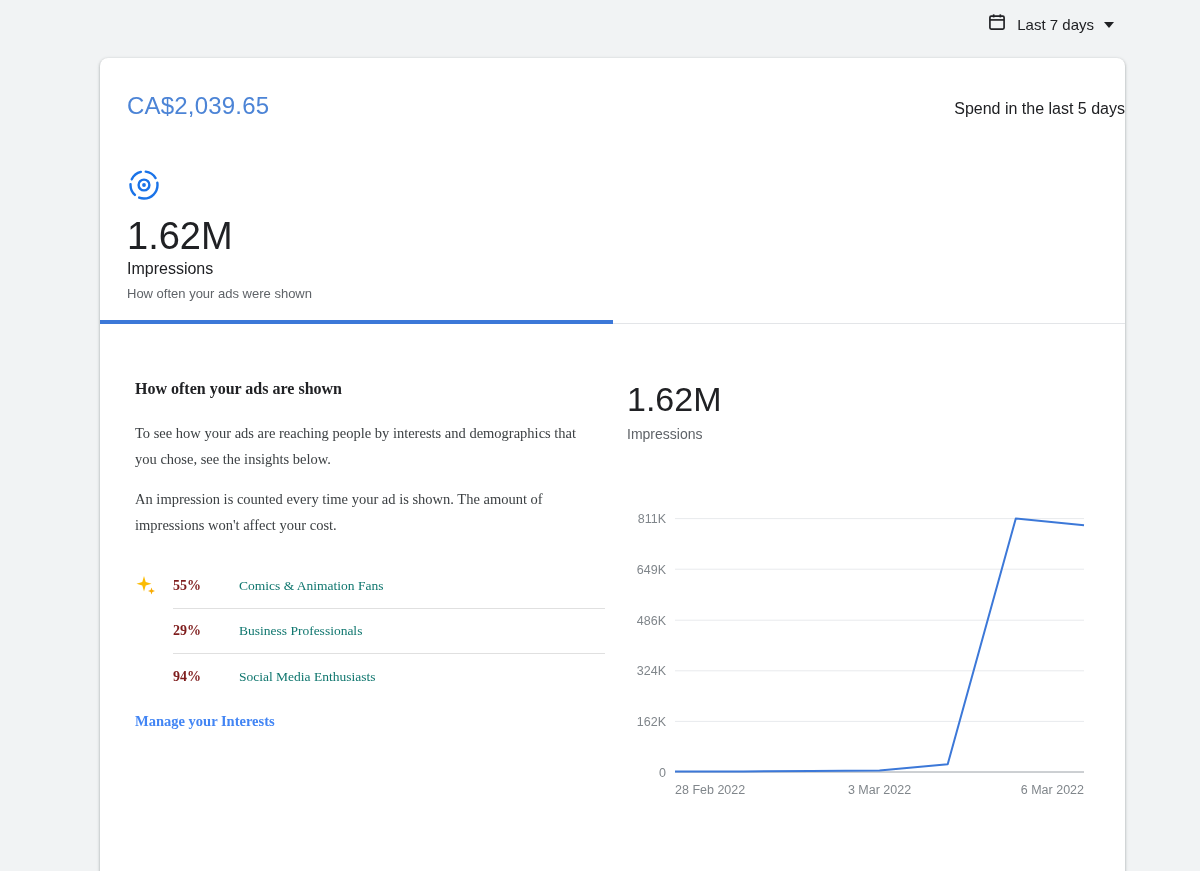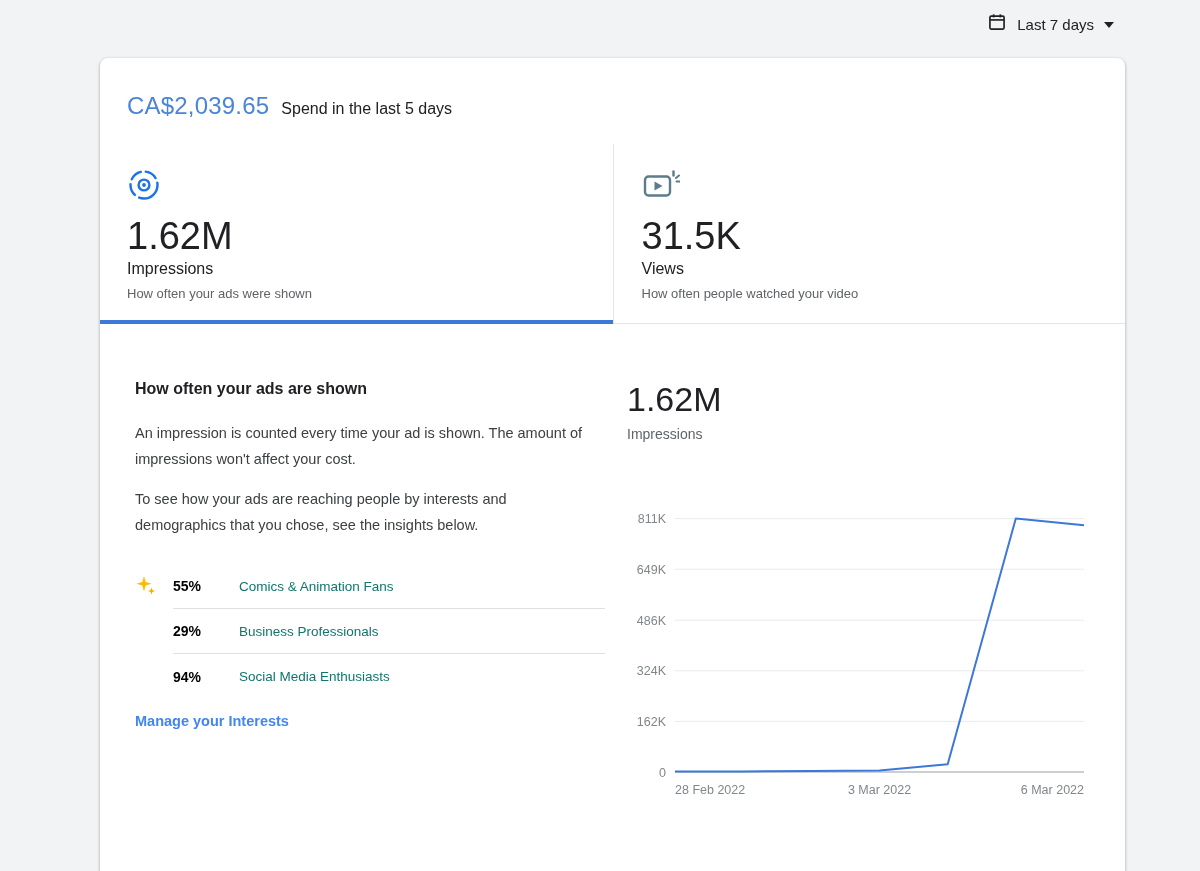--- a/index.html
+++ b/index.html
@@ -26,49 +26,49 @@
     margin-top: 2px;
   }
 
   
   .card {
     position: absolute; left: 100px; top: 58px; width: 1025px; height: 900px;
     background: #fff; border-radius: 8px;
     box-shadow: 0 1px 2px rgba(60,64,67,.30), 0 1px 3px 1px rgba(60,64,67,.15);
   }
 
-  .card-header { padding: 34px 0 0 27px; display: flex; align-items: baseline; gap: 12px; }
+  .card-header { padding: 34px 0 0 27px; display: flex; align-items: baseline; gap: 12px; justify-content: space-between; }
   .amount { font-size: 24px; font-weight: 400; color: var(--amount, #4c84d6); letter-spacing: .2px; }
   .amount-caption { font-size: 16px; font-weight: 500; color: #202124; }
 
   
   .tabs { display: flex; margin-top: 24px; border-bottom: 1px solid #e3e5e8; }
   .tab { width: 50%; position: relative; padding: 24px 0 22px 27px; cursor: pointer; }
   .tab + .tab { border-left: 1px solid #e3e5e8; padding-left: 28px; }
   .tab-icon { display: block; height: 34px; }
   .tab-value { font-size: 38px; line-height: 44px; font-weight: 400; color: #202124; margin-top: 12px; }
   .tab-label { font-size: 16px; color: #202124; margin-top: 2px; }
   .tab-desc  { font-size: 13px; color: #5f6368; margin-top: 8px; }
   .tab-underline { display: none; }
   .tab.selected .tab-underline {
     display: block; position: absolute; left: 0; right: 0; bottom: -1px; height: 4px;
     background: var(--tab-indicator, #3c78d8);
   }
 
   
   .detail { display: flex; padding: 56px 0 0 35px; }
-  .detail-left { width: 470px; }
+  .detail-left { width: 470px; font-family: Liberation Serif, serif; }
   .detail-h3 { font-size: 16px; font-weight: 700; color: #202124; margin-bottom: 22px; }
   .detail-left p { font-size: 14.5px; color: #3c4043; line-height: 26px; margin-bottom: 14px; width: 462px; }
   .top-interests-h { font-size: 18px; font-weight: 700; color: #202124; margin: 64px 0 0; }
 
   .interests { margin: 26px 0 0 38px; position: relative; }
   .interest-row { display: flex; align-items: center; height: 45px; border-bottom: 1px solid #e0e0e0; }
   .interest-row:last-child { border-bottom: none; }
-  .pct { width: 66px; font-size: 14px; font-weight: 700; color: #000000; }
+  .pct { width: 66px; font-size: 14px; font-weight: 700; color: #7f1d1d; }
   .int-label { font-size: 13.5px; color: #0f766e; }
   .sparkle { position: absolute; left: -40px; top: 10px; }
 
   .manage-link {
     display: inline-block; margin-top: 14px;
     font-size: 14.5px; font-weight: 600; color: var(--link, #4285f4);
     cursor: pointer; text-decoration: none;
   }
 
   .detail-right { margin-left: 22px; width: 470px; }
@@ -110,44 +110,29 @@
           <circle cx="17" cy="17" r="5.4" stroke="#1a73e8" stroke-width="2.4"></circle>
           <circle cx="17" cy="17" r="1.9" fill="#1a73e8"></circle>
         </svg>
       </span>
       <div class="tab-value">1.62M</div>
       <div class="tab-label">Impressions</div>
       <div class="tab-desc">How often your ads were shown</div>
       <div class="tab-underline"></div>
     </div>
 
-    <div class="tab">
-      <span class="tab-icon">
-        <svg width="38" height="34" viewBox="0 0 38 34" fill="none" stroke="#5c7c8a" stroke-width="2.4">
-          <rect x="3" y="8.5" width="25" height="19" rx="3.5"></rect>
-          <path d="M12.5 13.5 L20.5 18 L12.5 22.5 Z" fill="#5c7c8a" stroke="none"></path>
-          <line x1="31.5" y1="7.5" x2="31.5" y2="3.5" stroke-linecap="round"></line>
-          <line x1="34" y1="10" x2="37" y2="7.5" stroke-linecap="round" stroke-width="2"></line>
-          <line x1="34.5" y1="13.5" x2="37.5" y2="13.5" stroke-linecap="round" stroke-width="2"></line>
-        </svg>
-      </span>
-      <div class="tab-value">31.5K</div>
-      <div class="tab-label">Views</div>
-      <div class="tab-desc">How often people watched your video</div>
-
-    </div>
 
   </div>
 
   <div class="detail">
 
     <div class="detail-left">
       <div class="detail-h3">How often your ads are shown</div>
+      <p>To see how your ads are reaching people by interests and demographics that you chose, see the insights below.</p>
       <p>An impression is counted every time your ad is shown. The amount of impressions won't affect your cost.</p>
-      <p>To see how your ads are reaching people by interests and demographics that you chose, see the insights below.</p>
 
 
       <div class="interests">
         <span class="sparkle">
           <svg width="24" height="24" viewBox="0 0 24 24">
             <path d="M11 2 L12.7 8 L18.5 9.7 L12.7 11.4 L11 17.4 L9.3 11.4 L3.5 9.7 L9.3 8 Z" fill="#fbbc04"></path>
             <path d="M18.5 13.5 L19.4 16.1 L22 17 L19.4 17.9 L18.5 20.5 L17.6 17.9 L15 17 L17.6 16.1 Z" fill="#f9ab00"></path>
           </svg>
         </span>
 

